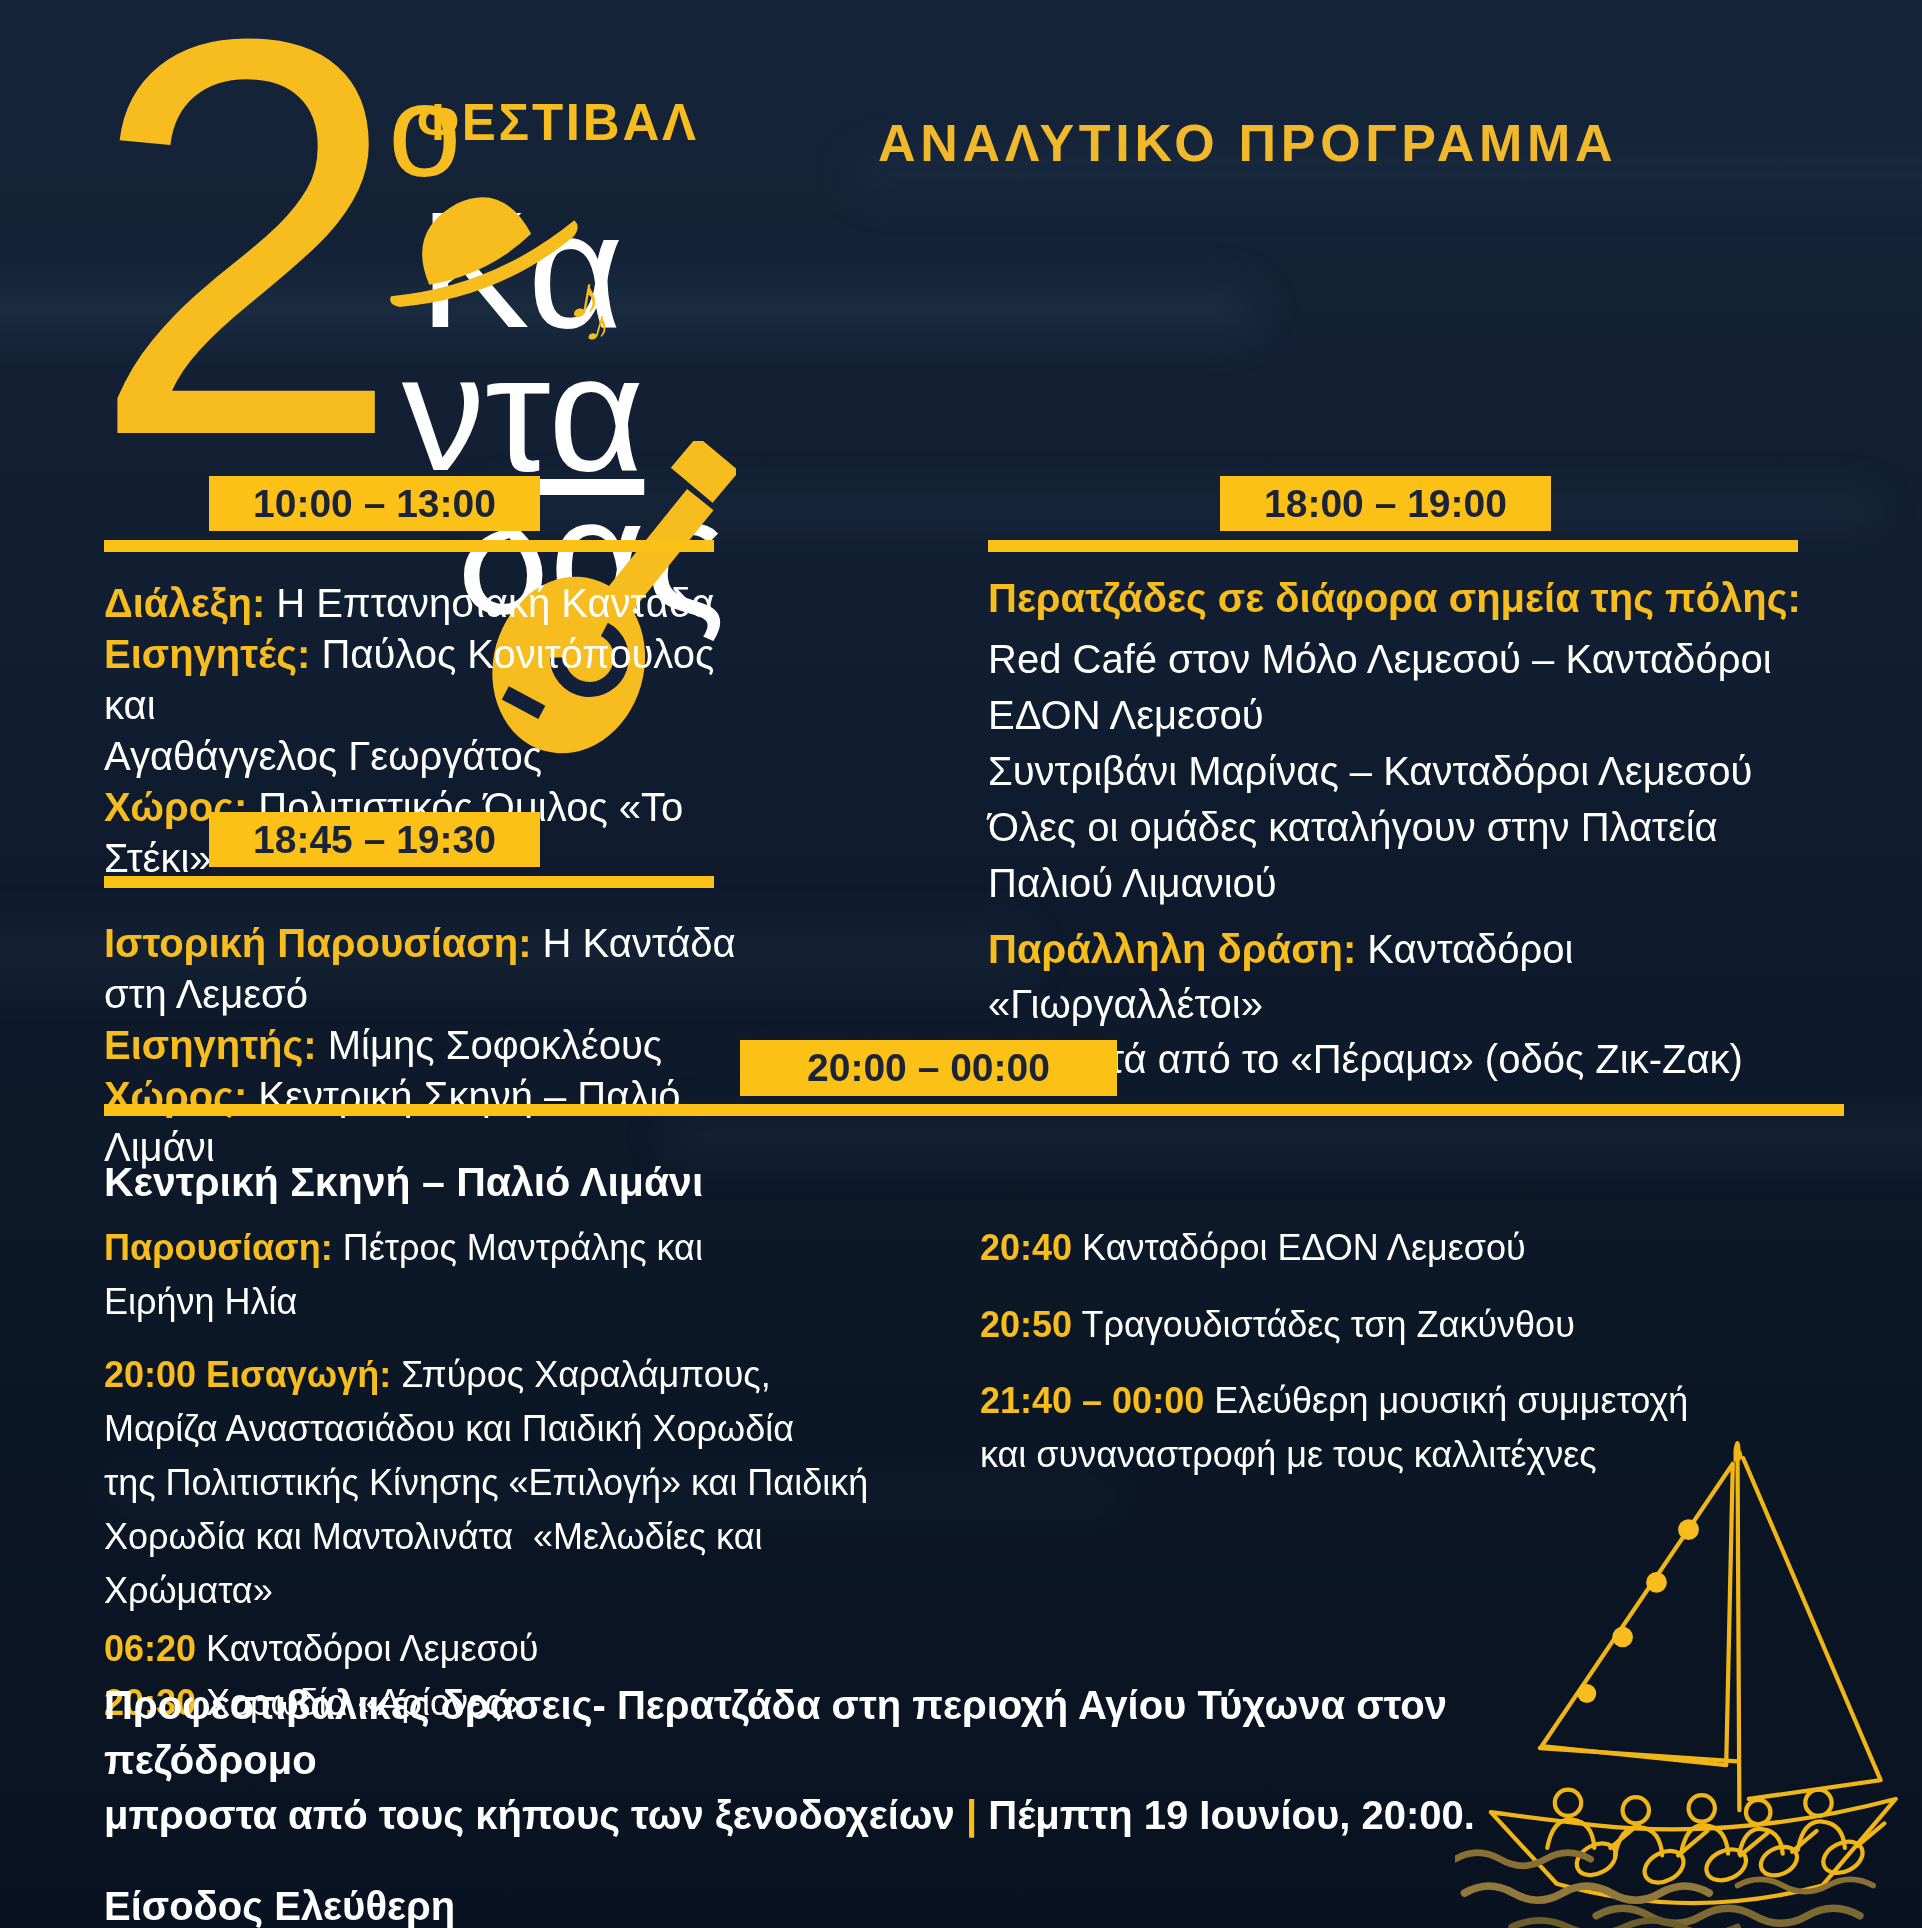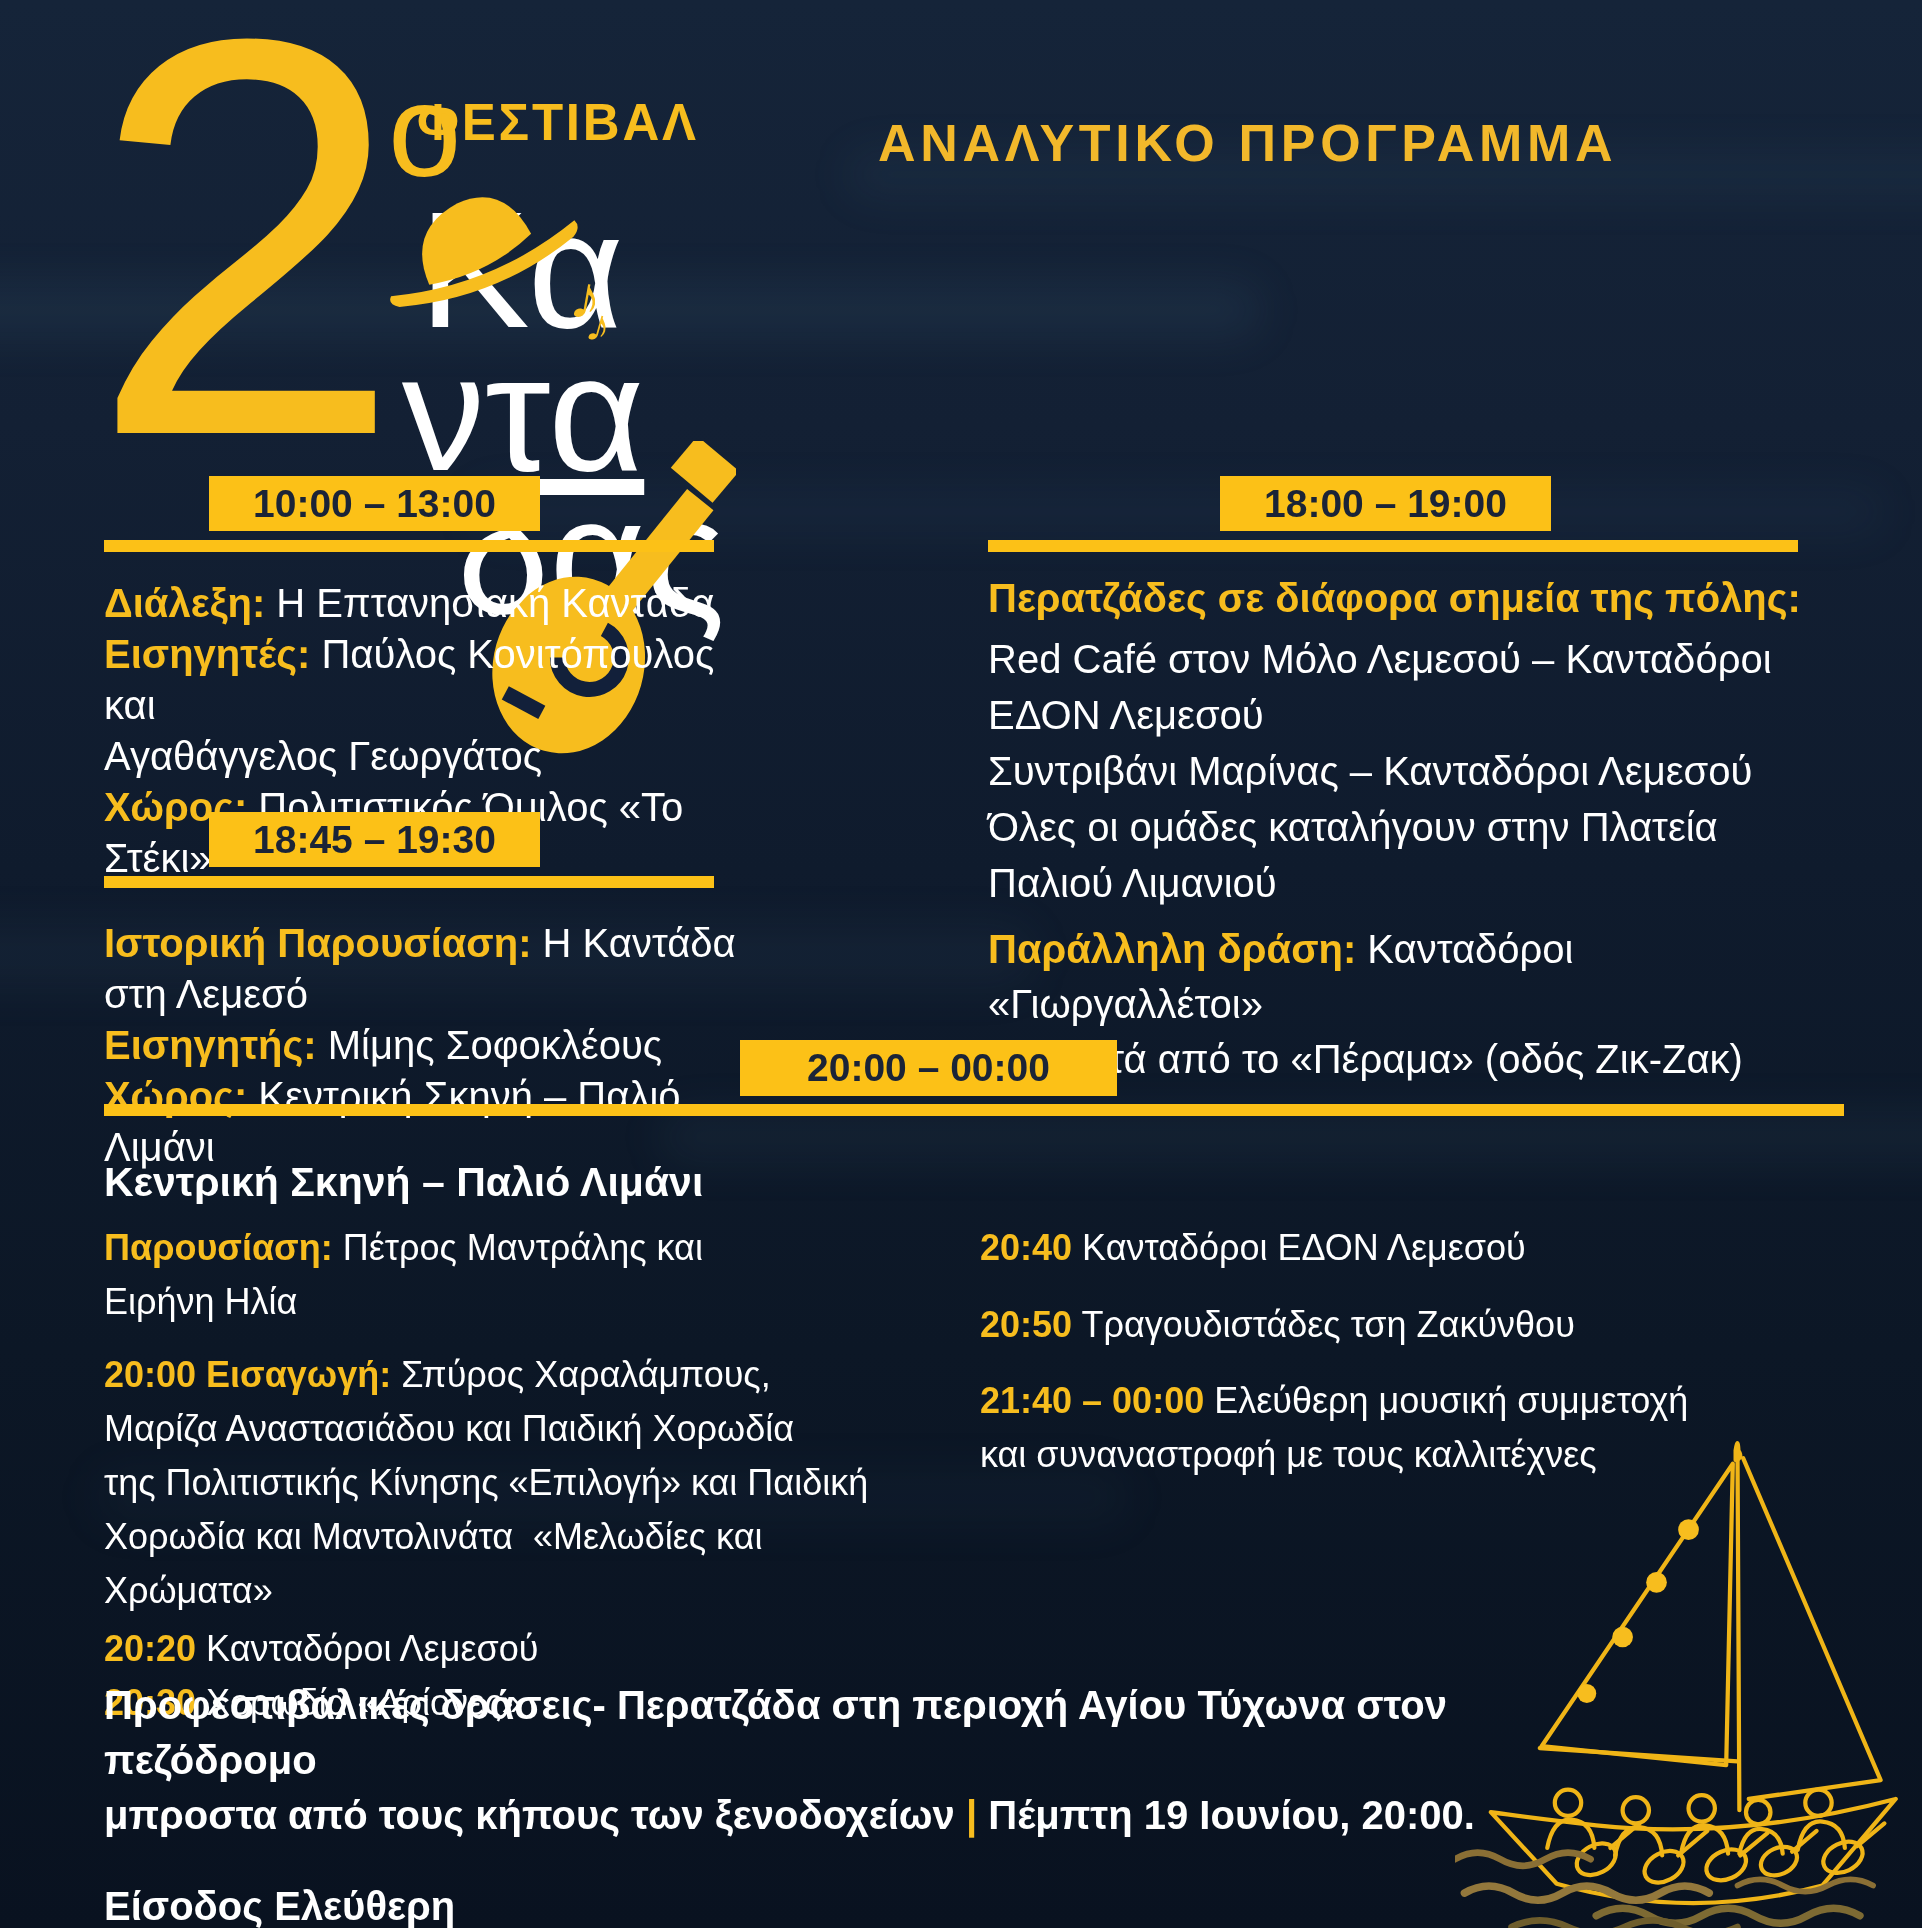--- a/index.html
+++ b/index.html
@@ -158,21 +158,21 @@
         <div class="line">Ειρήνη Ηλία</div>
       </div>
       <div class="grp">
         <div class="line"><span class="lbl">20:00 Εισαγωγή:</span><span> Σπύρος Χαραλάμπους,</span></div>
         <div class="line">Μαρίζα Αναστασιάδου και Παιδική Χορωδία</div>
         <div class="line">της Πολιτιστικής Κίνησης «Επιλογή» και Παιδική</div>
         <div class="line">Χορωδία και Μαντολινάτα  «Μελωδίες και</div>
         <div class="line">Χρώματα»</div>
       </div>
       <div class="grp" style="margin-top:3.8px;">
-        <div class="line"><span class="lbl">20:20</span><span> Κανταδόροι Λεμεσού</span></div>
+        <div class="line"><span class="lbl">06:20</span><span> Κανταδόροι Λεμεσού</span></div>
         <div class="line"><span class="lbl">20:30</span><span> Χορωδία «Αρίονες»</span></div>
       </div>
     </div>
 
     <div class="ev-col ev-right">
       <div class="grp">
         <div class="line"><span class="lbl">20:40</span><span> Κανταδόροι ΕΔΟΝ Λεμεσού</span></div>
       </div>
       <div class="grp" style="margin-top:22.6px;">
         <div class="line"><span class="lbl">20:50</span><span> Τραγουδιστάδες τση Ζακύνθου</span></div>

